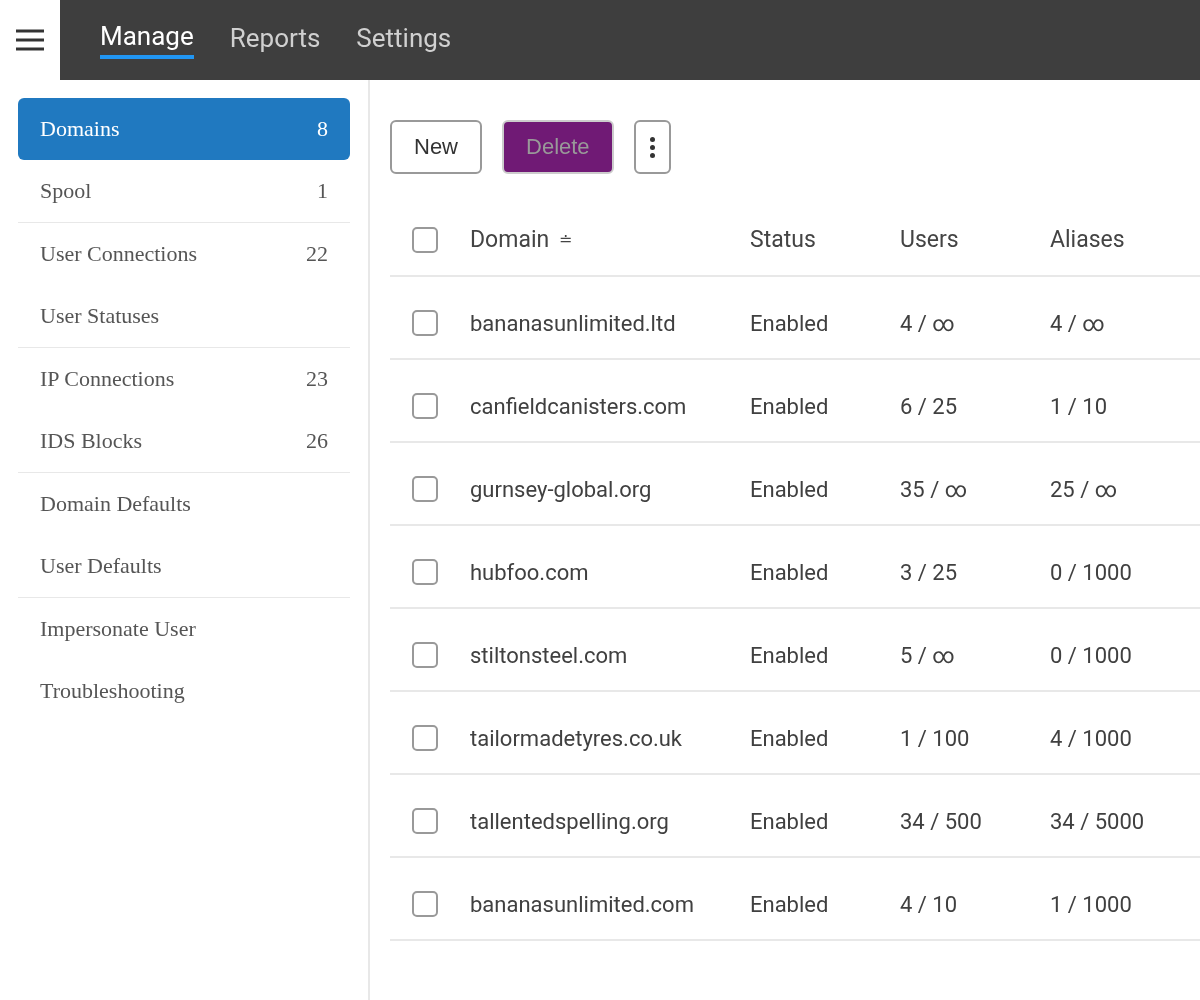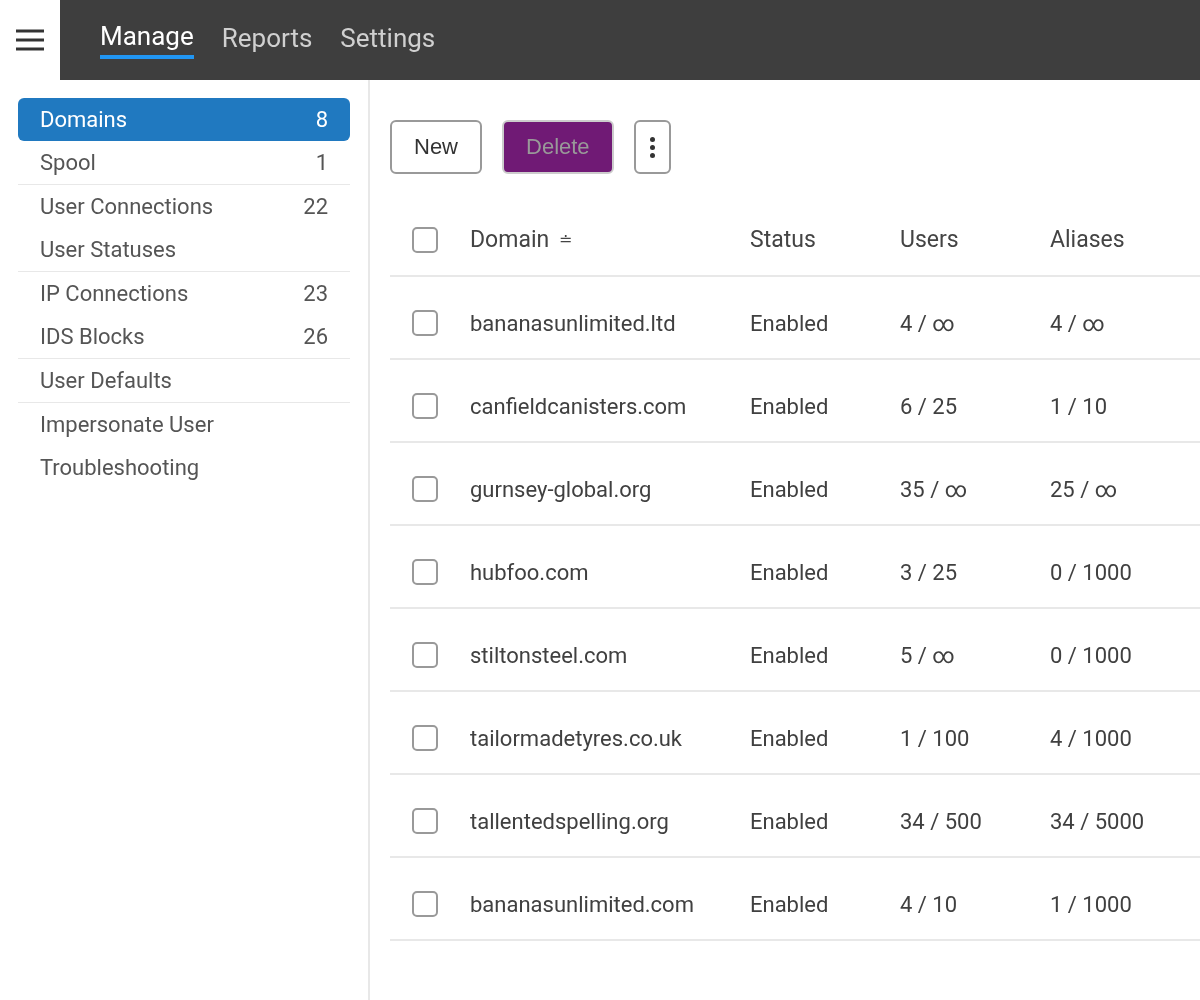--- a/index.html
+++ b/index.html
@@ -22,21 +22,21 @@
   }
   .menu-toggle svg { width: 28px; height: 22px; }
   .menu-toggle line { stroke: #333; stroke-width: 3; }
   .topnav {
     flex: 1;
     height: 80px;
     background: #3e3e3e;
     display: flex;
     align-items: center;
     padding-left: 40px;
-    gap: 28px;
+    gap: 36px;
   }
   .topnav .tab {
     color: #d0d0d0;
     font-size: 26px;
     cursor: pointer;
     position: relative;
     padding-bottom: 4px;
   }
   .topnav .tab.active {
     color: #fff;
@@ -50,25 +50,26 @@
   .sidebar {
     width: 380px;
     padding: 18px;
     border-right: 2px solid #e8e8e8;
     background: #fff;
   }
   .sidebar-item {
     display: flex;
     justify-content: space-between;
     align-items: flex-start;
-    padding: 9px 22px;
+    padding: 18px 22px;
     font-size: 22px;
     color: #555;
     cursor: pointer;
     border-bottom: 1px solid #e8e8e8;
+    font-family: Liberation Serif, serif;
   }
   .sidebar-item.no-border { border-bottom: none; }
   .sidebar-item.active {
     background: #2079c0;
     color: #fff;
     border-radius: 6px;
     border-bottom: none;
   }
   .sidebar-item.active .count { color: #fff; }
   .sidebar-item .count { color: #555; font-size: 22px; }
@@ -164,20 +165,23 @@
         <span>User Statuses</span>
       </div>
       <div class="sidebar-item no-border">
         <span>IP Connections</span>
         <span class="count">23</span>
       </div>
       <div class="sidebar-item">
         <span>IDS Blocks</span>
         <span class="count">26</span>
       </div>
+      <div class="sidebar-item no-border">
+        <span>Domain Defaults</span>
+      </div>
       <div class="sidebar-item">
         <span>User Defaults</span>
       </div>
       <div class="sidebar-item no-border">
         <span>Impersonate User</span>
       </div>
       <div class="sidebar-item no-border">
         <span>Troubleshooting</span>
       </div>
     </div>

